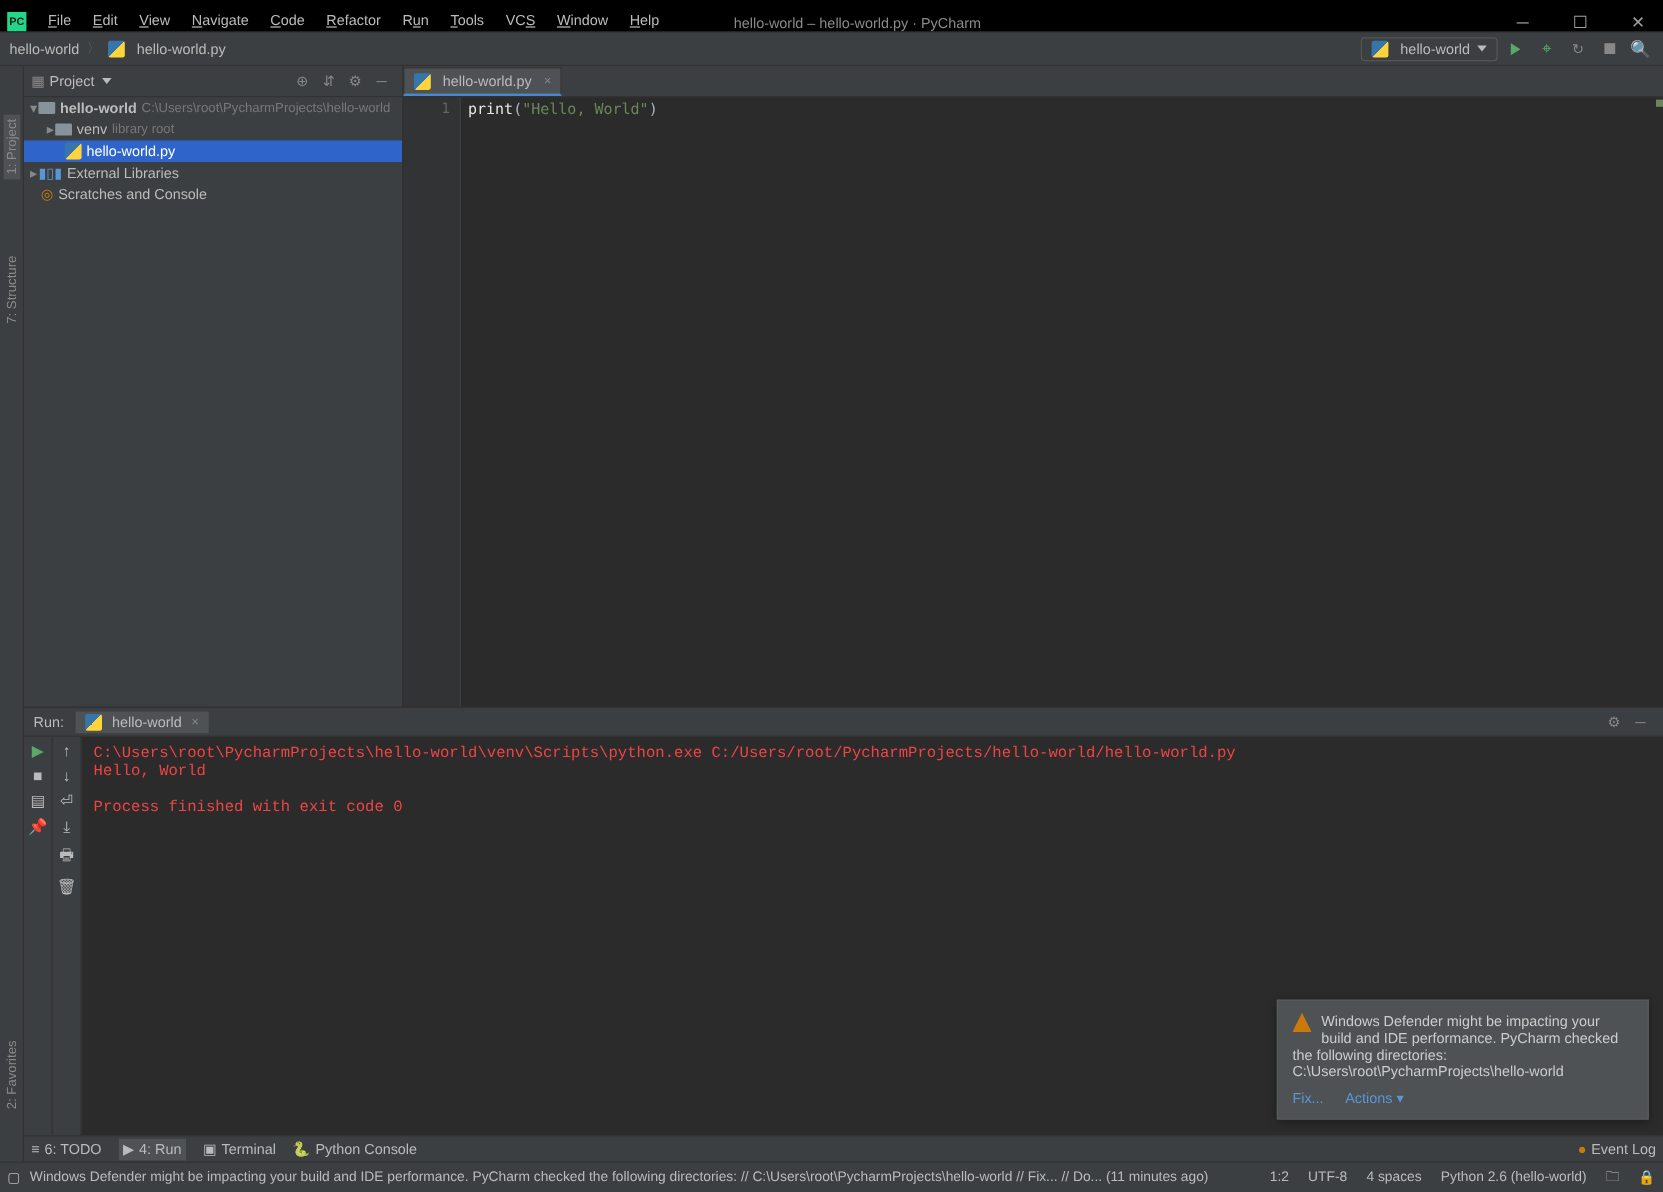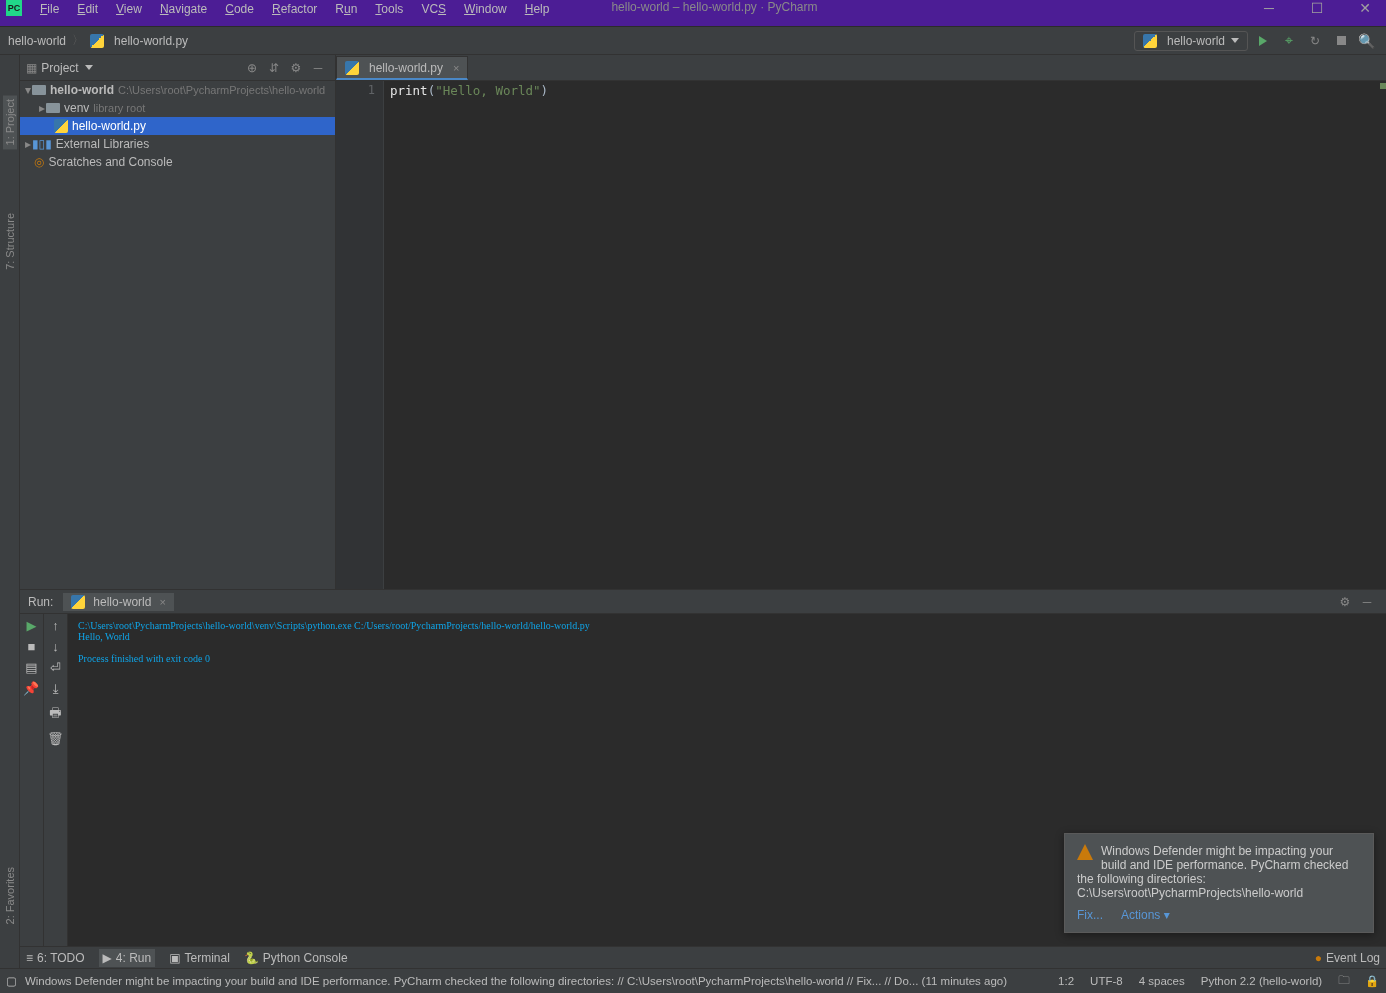--- a/index.html
+++ b/index.html
@@ -8,23 +8,23 @@
   background: #3c3f41;
   font-family: "Segoe UI", Arial, sans-serif;
   font-size: 12px;
   color: #bbbbbb;
   overflow: hidden;
   position: relative;
 }
 
 .titlebar {
   height: 27px;
-  background: #4c1d95;
+  background: #000000;
   display: flex;
-  align-items: flex-start;
+  align-items: flex-end;
   padding: 0 6px;
   border-bottom: 1px solid #2b2b2b;
 }
 .logo {
   width: 16px; height: 16px;
   background: #21d789;
   display: flex; align-items: center; justify-content: center;
   font-size: 9px; font-weight: bold; color: #1a1a1a;
   margin-right: 10px;
 }
@@ -189,22 +189,22 @@
 }
 .run-body { flex:1; display:flex; }
 .run-left-icons, .run-left-icons2 {
   width:24px; background:#3c3f41;
   display:flex; flex-direction:column; align-items:center;
   gap:6px; padding-top:4px;
   border-right:1px solid #323232;
 }
 .run-out {
   flex:1; padding:6px 10px;
-  font-family:Liberation Serif, serif; font-size:10px;
-  color:#0ea5e9; white-space:pre;
+  font-family:Liberation Mono, monospace; font-size:13px;
+  color:#ef4444; white-space:pre;
 }
 .mini-icon { font-size:13px; cursor:pointer; }
 
 
 .bottom-tabs {
   position:absolute; left:20px; right:0; bottom:25px; height:22px;
   background:#3c3f41;
   border-top:1px solid #323232;
   display:flex; align-items:center;
   padding:0 6px; gap:14px;
@@ -421,21 +421,21 @@
     </div>
 </div>
 
 <div class="statusbar">
   <span style="margin-right:8px">▢</span>
   <span>Windows Defender might be impacting your build and IDE performance. PyCharm checked the following directories: // C:\Users\root\PycharmProjects\hello-world // Fix... // Do... (11 minutes ago)</span>
   <div class="spacer"></div>
   <span class="status-item">1:2</span>
   <span class="status-item">UTF-8</span>
   <span class="status-item">4 spaces</span>
-  <span class="status-item">Python 2.2 (hello-world)</span>
+  <span class="status-item">Python 2.6 (hello-world)</span>
   <span class="status-item">🗀</span>
   <span class="status-item">🔒</span>
 </div>
 
 <div class="notif">
   <div class="notif-icn"></div>
   <div>Windows Defender might be impacting your build and IDE performance. PyCharm checked the following directories:</div>
   <div>C:\Users\root\PycharmProjects\hello-world</div>
   <div class="notif-actions">
     <span>Fix...</span>

